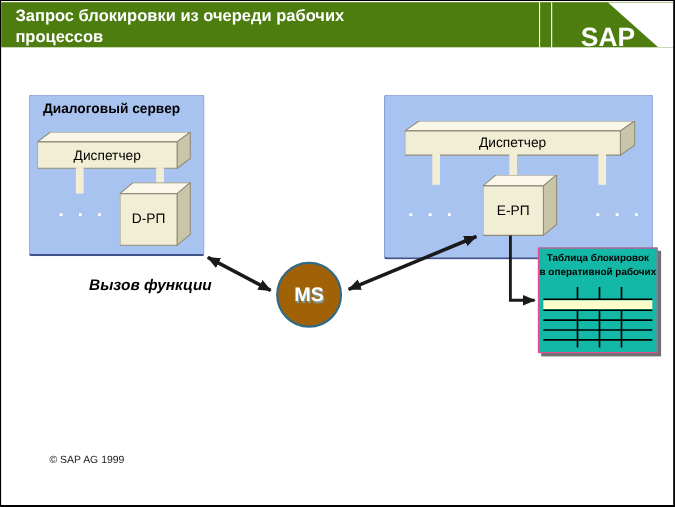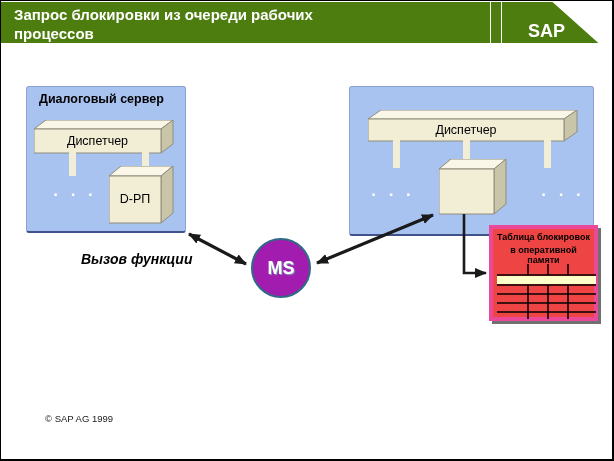--- a/index.html
+++ b/index.html
@@ -15,21 +15,21 @@
     background:#4d7c0f;
   }
   .header-title {
     position:absolute; left:13px; top:3px; width:360px;
     color:#fff; font-size:15px; font-weight:bold; line-height:19px;
   }
   .header-vline { position:absolute; top:0; width:1px; height:41px; background:#fff; }
   .vline-1 { left:489px; } .vline-2 { left:500px; }
   .sap-logo-text {
     position:absolute; left:527px; top:19px; color:#fff;
-    font-size:18px; font-weight:bold; letter-spacing:0px;
+    font-size:24px; font-weight:bold; letter-spacing:0px;
   }
   .sap-triangle {
     position:absolute; right:0; top:0; width:62px; height:41px; background:#fff;
     clip-path:polygon(4% 0, 100% 0, 100% 100%, 78% 100%);
   }
   
   .server-box {
     position:absolute; background:#A9C3F0;
     border:1px solid #8CA2D4; border-bottom:2px solid #41518A; border-radius:3px;
   }
@@ -50,37 +50,37 @@
   
   .stub { position:absolute; width:7px; background:#F2EED6; }
   
   .dots {
     position:absolute; width:64px; text-align:center; color:#fff;
     font-weight:bold; font-size:17px; letter-spacing:4px;
   }
   
   .ms-circle {
     position:absolute; left:250px; top:237px; width:60px; height:60px;
-    background:#a21caf; border:2px solid #2F6A86; border-radius:50%;
+    background:#a16207; border:2px solid #2F6A86; border-radius:50%;
     display:flex; align-items:center; justify-content:center; z-index:6;
   }
   .ms-label {
     color:#fff; font-weight:bold; font-size:18px;
     text-shadow:1px 1px 1px #79a5b8;
   }
   
   .func-call {
     position:absolute; left:62px; top:248px; font-size:14px;
     font-weight:bold; font-style:italic; color:#000; line-height:21px;
   }
   .func-line1 { padding-left:18px; }
   
   .lock-panel {
     position:absolute; left:488px; top:224px; width:109px; height:96px;
-    background:#ef4444; border:4px solid #ec4899;
+    background:#14b8a6; border:1px solid #ec4899;
     box-shadow:3px 3px 0 #707070; z-index:4;
   }
   .lock-title {
     position:absolute; left:0; width:100%; text-align:center;
     font-size:9px; font-weight:bold; color:#000;
   }
   .lock-title-1 { top:3px; }
   .lock-title-2 { top:16px; }
   .lock-grid { position:absolute; left:0; top:30px; }
   .grid-line { stroke:#000; stroke-width:1.5; }
@@ -146,28 +146,29 @@
   <div class="stub" style="left:392px; top:139px; height:28px;"></div>
   <div class="stub" style="left:462px; top:139px; height:20px;"></div>
   <div class="stub" style="left:543px; top:139px; height:28px;"></div>
 
   <div class="box3d" style="left:438px; top:158px;">
     <svg width="68" height="56">
       <polygon class="face-top" points="0,10 12,0 67,0 55,10"></polygon>
       <polygon class="face-side" points="55,10 67,0 67,45 55,55"></polygon>
       <polygon class="face-front" points="0,10 55,10 55,55 0,55"></polygon>
     </svg>
+    <span class="box-label" style="left:0; top:10px; width:55px; height:45px; line-height:45px;">E-РП</span>
   </div>
 
   <div class="dots" style="left:360px; top:180px;">. . .</div>
   <div class="dots" style="left:530px; top:180px;">. . .</div>
 
   <div class="lock-panel">
     <div class="lock-title lock-title-1">Таблица блокировок</div>
-    <div class="lock-title lock-title-2">в оперативной памяти</div>
+    <div class="lock-title lock-title-2">в оперативной рабочих</div>
     <svg class="lock-grid" width="107" height="64">
 
       <line class="grid-line" x1="35" y1="5" x2="35" y2="16"></line>
       <line class="grid-line" x1="55" y1="5" x2="55" y2="16"></line>
       <line class="grid-line" x1="75" y1="5" x2="75" y2="16"></line>
 
       <line class="grid-line" x1="4" y1="16" x2="103" y2="16"></line>
 
       <rect class="highlight-row" x="4" y="17" width="99" height="8"></rect>
       <line class="grid-line" x1="4" y1="26" x2="103" y2="26"></line>

